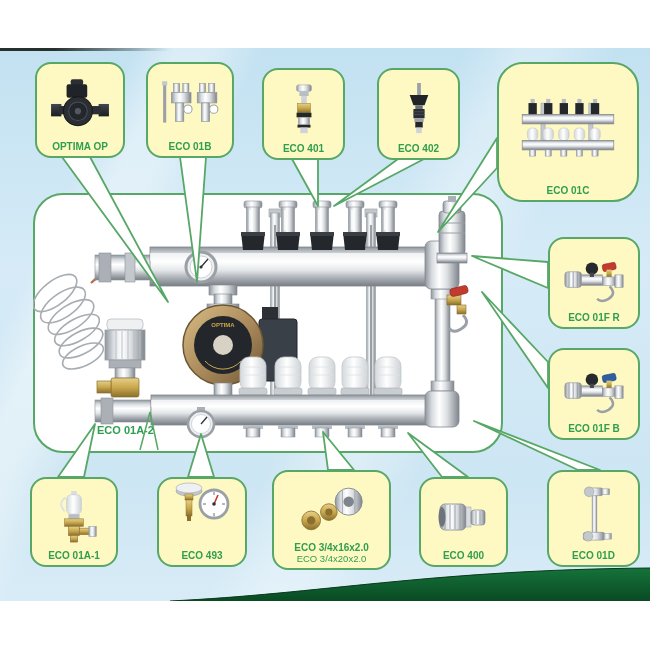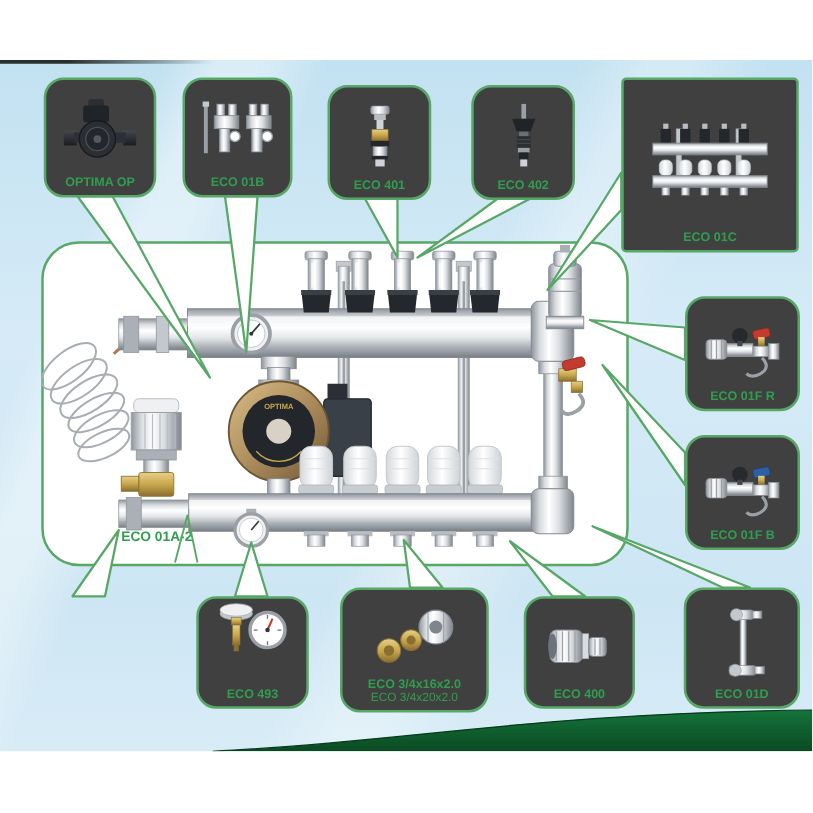--- a/index.html
+++ b/index.html
@@ -9,32 +9,32 @@
     background:
       linear-gradient(115deg, rgba(255,255,255,0) 0 120px, rgba(255,255,255,.40) 160px 190px, rgba(255,255,255,0) 240px 420px, rgba(255,255,255,.30) 470px 500px, rgba(255,255,255,0) 560px),
       linear-gradient(180deg,#c2e1f1 0%,#d6ebf7 40%,#cde6f3 78%,#d8ecf7 100%);}
   .top-line{position:absolute;left:0;top:48px;width:170px;height:3px;
       background:linear-gradient(90deg,#27302c 0%,#27302c 32%,rgba(39,48,44,0) 100%);}
   .swoosh{position:absolute;left:0;top:560px;width:650px;height:41px;}
   .panel{position:absolute;left:33px;top:193px;width:470px;height:260px;background:#fefffe;
       border:2px solid #57a767;border-radius:30px;box-sizing:border-box;}
   .manifold{position:absolute;left:33px;top:193px;width:470px;height:260px;}
   .connectors{position:absolute;left:0;top:0;width:650px;height:650px;pointer-events:none;}
-  .callout{position:absolute;background:#404040;border:2px solid #57a767;border-radius:16px;
+  .callout{position:absolute;background:#fef9c3;border:2px solid #57a767;border-radius:16px;
       box-sizing:border-box;display:flex;flex-direction:column;align-items:center;
       justify-content:flex-end;padding:5px 3px 4px;}
   .callout .product{flex:1;display:flex;align-items:center;justify-content:center;width:100%;}
   .callout .label{color:#2f9e4f;font-weight:bold;font-size:10px;line-height:11px;
       white-space:nowrap;text-align:center;}
   .label2{color:#2f9e4f;font-weight:normal;font-size:9.5px;line-height:11px;white-space:nowrap;}
   .co-optima{left:35px;top:62px;width:90px;height:96px;}
   .co-01b{left:146px;top:62px;width:88px;height:96px;}
   .co-401{left:262px;top:68px;width:83px;height:92px;}
   .co-402{left:377px;top:68px;width:83px;height:92px;}
-  .co-01c{left:497px;top:62px;width:142px;height:140px;border-radius:4px;}
+  .co-01c{left:497px;top:62px;width:142px;height:140px;border-radius:26px;}
   .co-01fr{left:548px;top:237px;width:92px;height:92px;}
   .co-01fb{left:548px;top:348px;width:92px;height:92px;align-items:center;}
   .co-01a1{left:30px;top:477px;width:88px;height:90px;}
   .co-493{left:157px;top:477px;width:90px;height:90px;gap:20px;}
   .co-34{left:272px;top:470px;width:119px;height:100px;}
   .co-400{left:419px;top:477px;width:89px;height:90px;}
   .co-01d{left:547px;top:470px;width:93px;height:97px;}
   .center-label{position:absolute;left:97px;top:424px;color:#2f9e4f;font-weight:bold;
       font-size:11px;white-space:nowrap;}
 </style>
@@ -406,20 +406,36 @@
         <rect x="38" y="10" width="13" height="7" rx="2" fill="#2e5fa3" stroke="#1c3c6b" stroke-width="0.5" transform="rotate(-12 44 13)"></rect>
         <rect x="42" y="16" width="5" height="7" fill="url(#brs)"></rect>
         <rect x="38" y="23" width="13" height="8" fill="url(#chv)" stroke="#8d939a" stroke-width="0.5"></rect>
         <rect x="50" y="21" width="8" height="12" fill="url(#chv)" stroke="#8d939a" stroke-width="0.5"></rect>
         <path d="M45,32 q7,7 -1,12 q-7,4 -11,0" fill="none" stroke="#9aa0a6" stroke-width="2.4"></path>
       </svg>
     </div>
     <div class="label">ECO 01F B</div>
   </div>
 
+  <div class="callout co-01a1">
+    <div class="product">
+      <svg width="58" height="52" viewBox="0 0 60 56">
+        <rect x="27" y="0" width="6" height="5" fill="#d9dde0"></rect>
+        <rect x="22" y="4" width="16" height="21" rx="5" fill="url(#wcap)" stroke="#c9ced2" stroke-width="0.8"></rect>
+        <path d="M21,7 q-9,6 -1,15" fill="none" stroke="#dde1e4" stroke-width="2"></path>
+        <rect x="24" y="25" width="12" height="5" fill="#b9bec4"></rect>
+        <rect x="20" y="30" width="20" height="8" fill="url(#brs)" stroke="#8a6f2f" stroke-width="0.6"></rect>
+        <rect x="24" y="38" width="12" height="10" fill="url(#brs)" stroke="#8a6f2f" stroke-width="0.6"></rect>
+        <rect x="36" y="40" width="11" height="7" fill="url(#brs)" stroke="#8a6f2f" stroke-width="0.6"></rect>
+        <rect x="46" y="38" width="8" height="11" fill="url(#chv)" stroke="#8d939a" stroke-width="0.5"></rect>
+        <rect x="26" y="48" width="8" height="7" fill="url(#brs)" stroke="#8a6f2f" stroke-width="0.6"></rect>
+      </svg>
+    </div>
+    <div class="label">ECO 01A-1</div>
+  </div>
 
   <div class="callout co-493">
     <div class="product">
       <svg width="60" height="52" viewBox="0 0 60 52">
         <ellipse cx="17" cy="13" rx="13" ry="5" fill="#c3c8cd" stroke="#9aa0a6" stroke-width="0.7"></ellipse>
         <ellipse cx="17" cy="10" rx="13" ry="5" fill="#eef0f2" stroke="#aab0b6" stroke-width="0.7"></ellipse>
         <rect x="13" y="16" width="8" height="6" fill="url(#brs)" stroke="#8a6f2f" stroke-width="0.5"></rect>
         <rect x="14" y="22" width="6" height="16" fill="url(#brs)" stroke="#8a6f2f" stroke-width="0.5"></rect>
         <rect x="15" y="38" width="4" height="5" fill="#8a6f2f"></rect>
         <circle cx="42" cy="26" r="14" fill="#ffffff" stroke="#9aa0a6" stroke-width="2.8"></circle>

